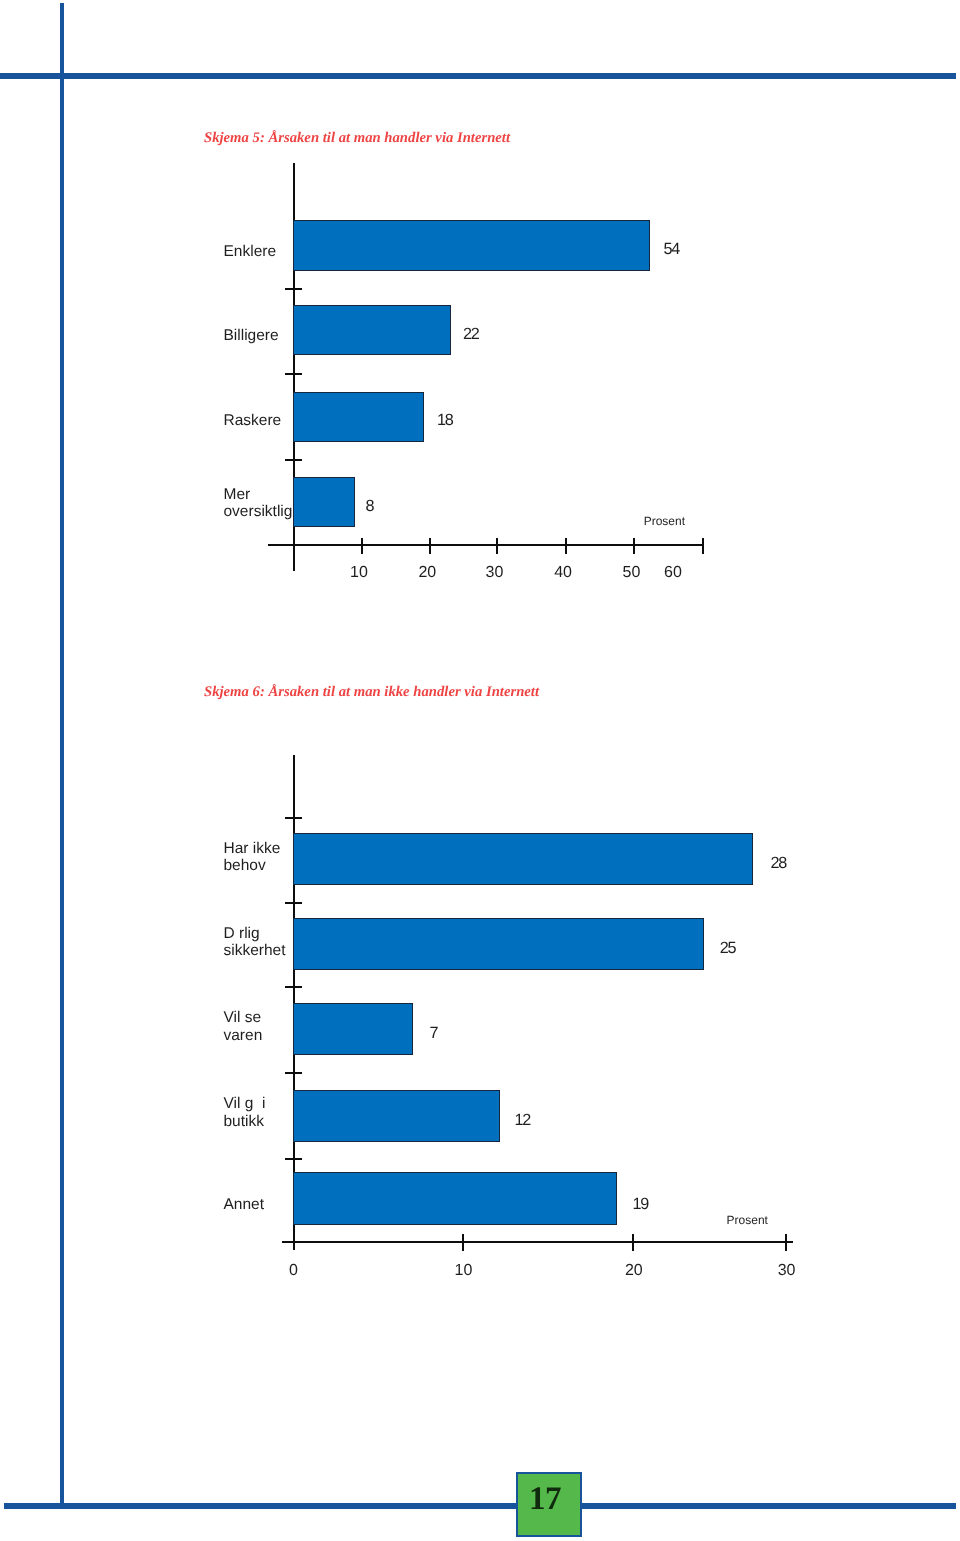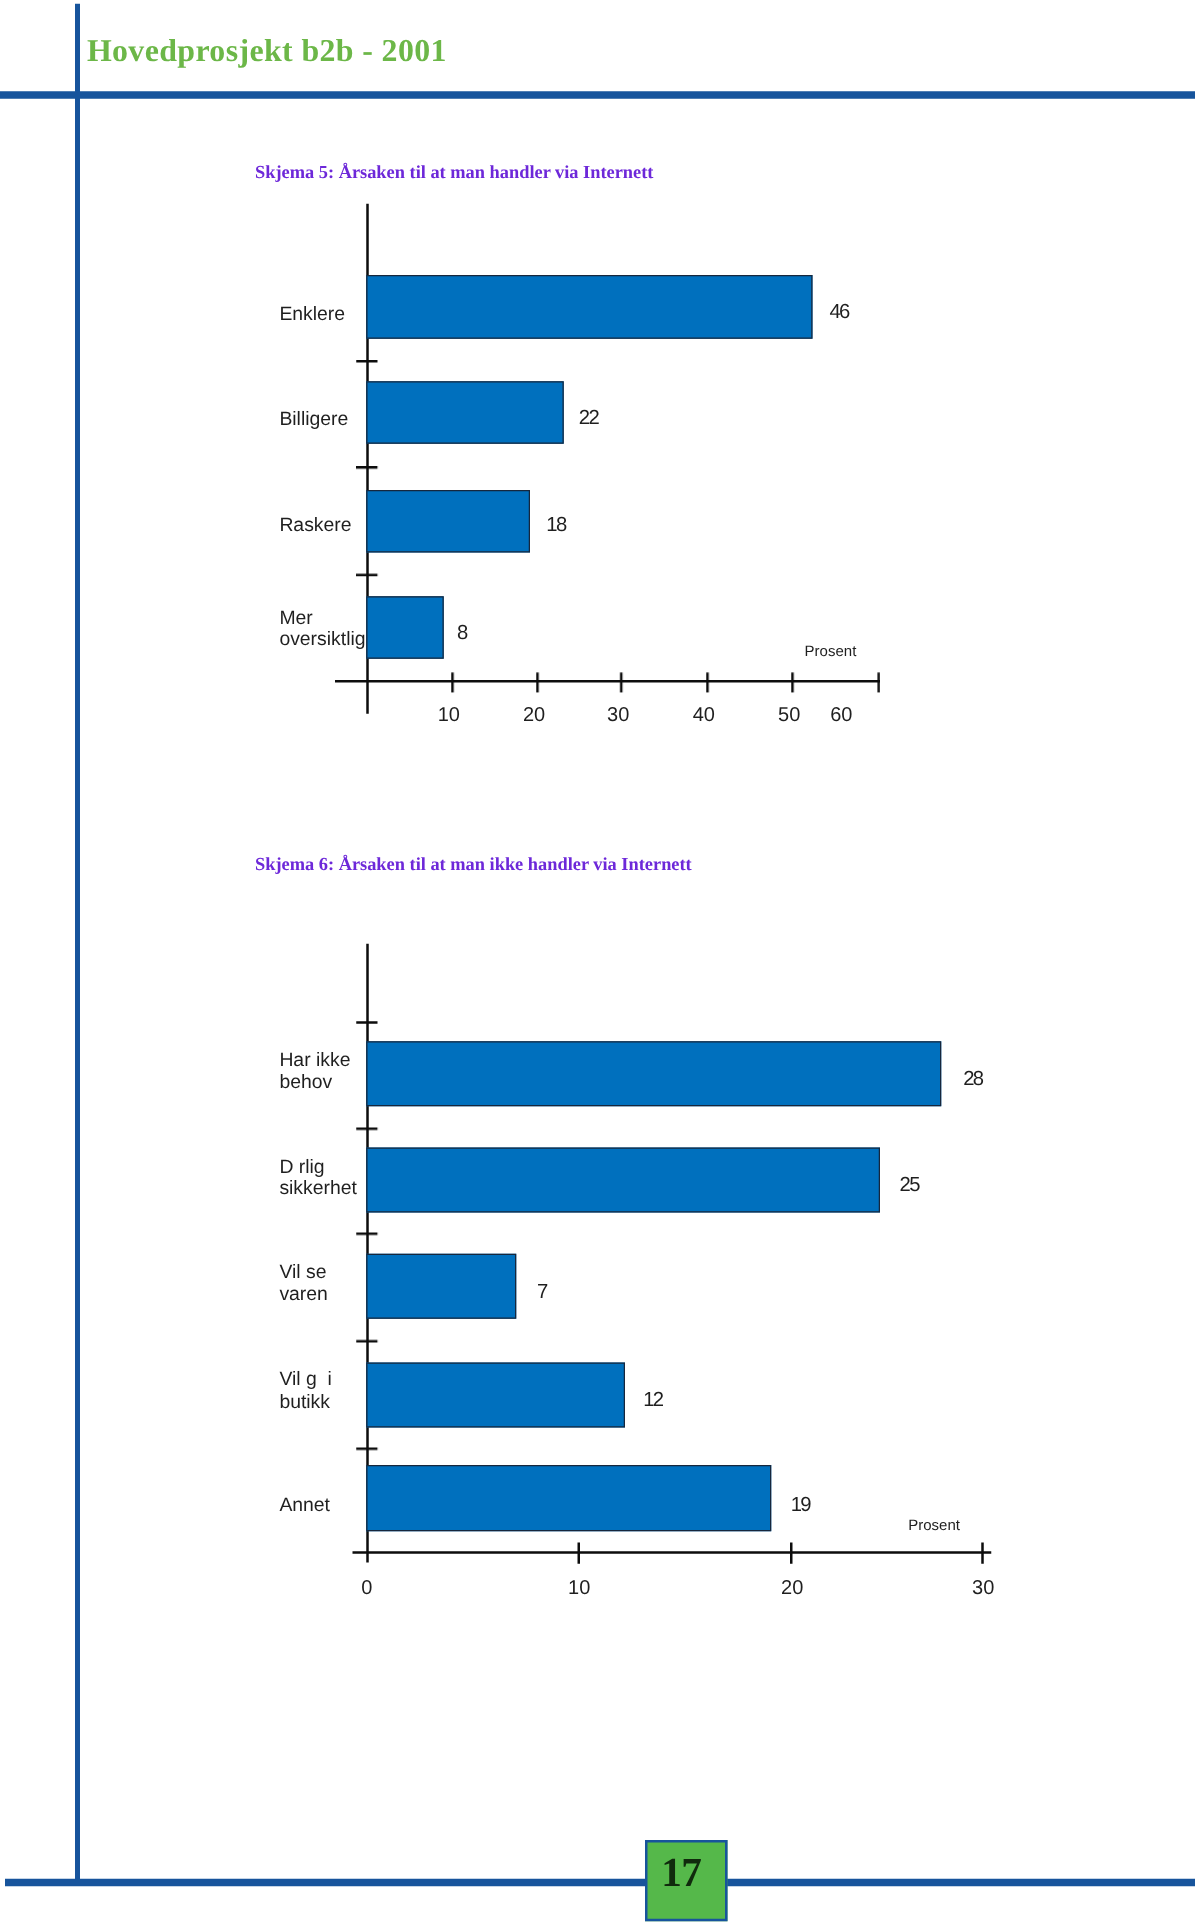--- a/index.html
+++ b/index.html
@@ -6,21 +6,21 @@
   #slide{position:relative;width:960px;height:1541px;background:#fff;overflow:hidden;
          font-family:"Liberation Sans",sans-serif;-webkit-font-smoothing:antialiased;
          text-rendering:geometricPrecision;}
 
   .rule{position:absolute;background:#17549C;}
 
   #title{transform:translateZ(0);position:absolute;left:69.5px;top:26px;font-family:"Liberation Serif",serif;
          font-weight:bold;font-size:25.5px;letter-spacing:0.3px;color:#6CB748;white-space:nowrap;}
 
   .cap{transform:translateZ(0);position:absolute;font-family:"Liberation Serif",serif;font-weight:bold;
-       font-size:14.7px;color:#6d28d9;white-space:nowrap;}
+       font-size:14.7px;color:#ef4444;white-space:nowrap;font-style:italic;}
 
   .axisline{position:absolute;background:#0d0d0d;}
   .tick{position:absolute;background:#0d0d0d;}
   .bar{position:absolute;background:#0070BE;box-sizing:border-box;
        border:1.9px solid #16273d;}
   .catlab{transform:translateZ(0);position:absolute;color:#1f1f1f;font-size:15.5px;line-height:17.4px;white-space:pre;margin-left:16px;}
   .vallab{transform:translateZ(0);position:absolute;color:#1f1f1f;font-size:16.2px;letter-spacing:-1.3px;white-space:nowrap;}
   .ticklab{position:absolute;color:#1f1f1f;font-size:16px;white-space:nowrap;
            transform:translateX(-50%) translateZ(0);}
   .unitlab{transform:translateZ(0);position:absolute;color:#1f1f1f;font-size:12px;white-space:nowrap;}
@@ -35,29 +35,28 @@
 </style>
 </head>
 <body>
 
 <div id="slide">
 
   <div class="rule" style="left:0px;top:73px;width:956px;height:6px;"></div>
   <div class="rule" style="left:60px;top:3px;width:4px;height:1503px;"></div>
   <div class="rule" style="left:4px;top:1503px;width:952px;height:6px;"></div>
 
-  <div id="title">Hovedprosjekt b2b - 2001</div>
 
   <div>
     <div class="cap" style="left:204px;top:129.5px;">Skjema 5: Årsaken til at man handler via Internett</div>
     <div class="axisline" style="left:293px;top:163px;width:2.1px;height:408px;"></div>
     <div class="axisline" style="left:268px;top:544px;width:436px;height:2.1px;"></div>
   <div class="bar" style="left: 293.3px; top: 220px; width: 356.3px; height: 51.4px;"></div>
       <div class="catlab" style="left: 207.5px; top: 243px;">Enklere</div>
-      <div class="vallab" style="left: 663.5px; top: 239.5px;">46</div>
+      <div class="vallab" style="left: 663.5px; top: 239.5px;">54</div>
       <div class="bar" style="left: 293.3px; top: 305.3px; width: 157.3px; height: 50.2px;"></div>
       <div class="catlab" style="left: 207.5px; top: 326.8px;">Billigere</div>
       <div class="vallab" style="left: 463px; top: 325px;">22</div>
       <div class="bar" style="left: 293.3px; top: 391.8px; width: 131.1px; height: 50.3px;"></div>
       <div class="catlab" style="left: 207.5px; top: 412.3px;">Raskere</div>
       <div class="vallab" style="left: 437px; top: 410.5px;">18</div>
       <div class="bar" style="left: 293.3px; top: 477.2px; width: 61.9px; height: 50.2px;"></div>
       <div class="catlab" style="left: 207.5px; top: 486px;">Mer
 oversiktlig</div>
       <div class="vallab" style="left: 365.5px; top: 496.5px;">8</div>

